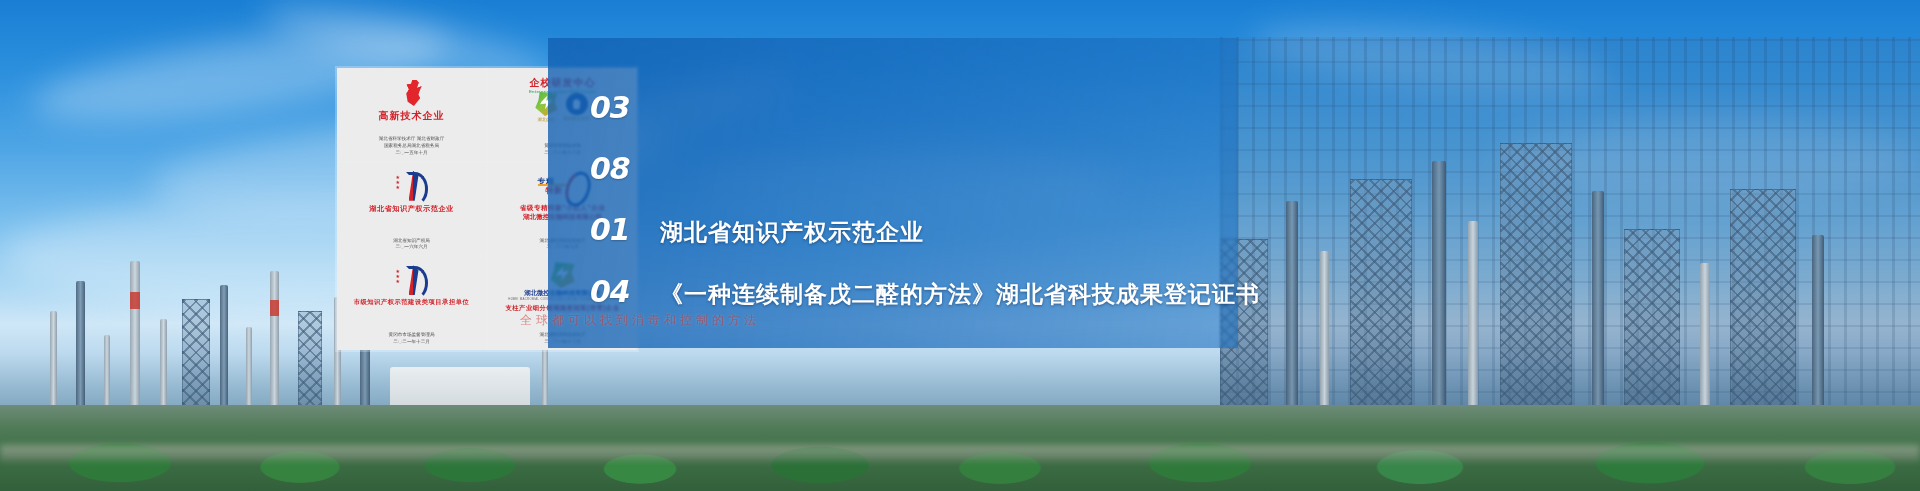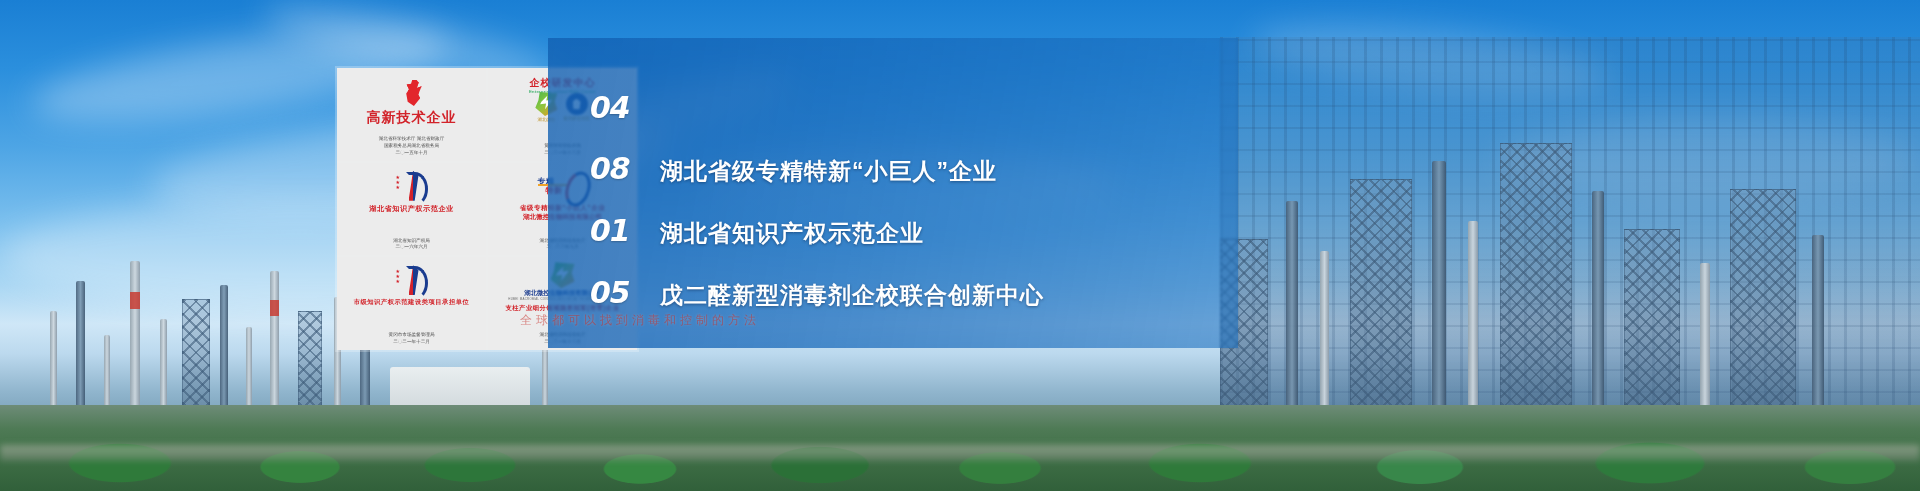--- a/index.html
+++ b/index.html
@@ -302,21 +302,21 @@
   }
   .logo-cap {
     font-size: 4.4px;
     color: #b8860b;
     text-align: center;
     margin-top: 1px;
     white-space: nowrap;
   }
   .logo-col { display:flex; flex-direction:column; align-items:center; }
   .cert-bigtitle {
-    font-size: 14px;
+    font-size: 10px;
     font-weight: bold;
     color: #d2232a;
     letter-spacing: 1px;
     white-space: nowrap;
   }
   .cert-head-red {
     font-size: 10px;
     font-weight: bold;
     color: #d2232a;
     letter-spacing: 1px;
@@ -523,37 +523,36 @@
         <div>湖北省经济和信息化厅</div>
         <div>二〇二一年十二月</div>
       </div>
     </div>
   </div>
 
   <div class="info-panel">
     <div class="info-list">
 
       <div class="info-row">
-        <span class="info-num">04</span>
+        <span class="info-num">03</span>
       </div>
 
       <div class="info-row">
         <span class="info-num">08</span>
-        <span class="info-text">湖北省级专精特新“小巨人”企业</span>
       </div>
 
       <div class="info-row">
         <span class="info-num">01</span>
         <span class="info-text">湖北省知识产权示范企业</span>
       </div>
 
-
       <div class="info-row">
-        <span class="info-num">05</span>
-        <span class="info-text">戊二醛新型消毒剂企校联合创新中心</span>
-      </div>
+        <span class="info-num">04</span>
+        <span class="info-text">《一种连续制备戊二醛的方法》湖北省科技成果登记证书</span>
+      </div>
+
 
     </div>
   </div>
 
   <div class="watermark">全球都可以找到消毒和控制的方法</div>
 
 </div>
 
 </body></html>

